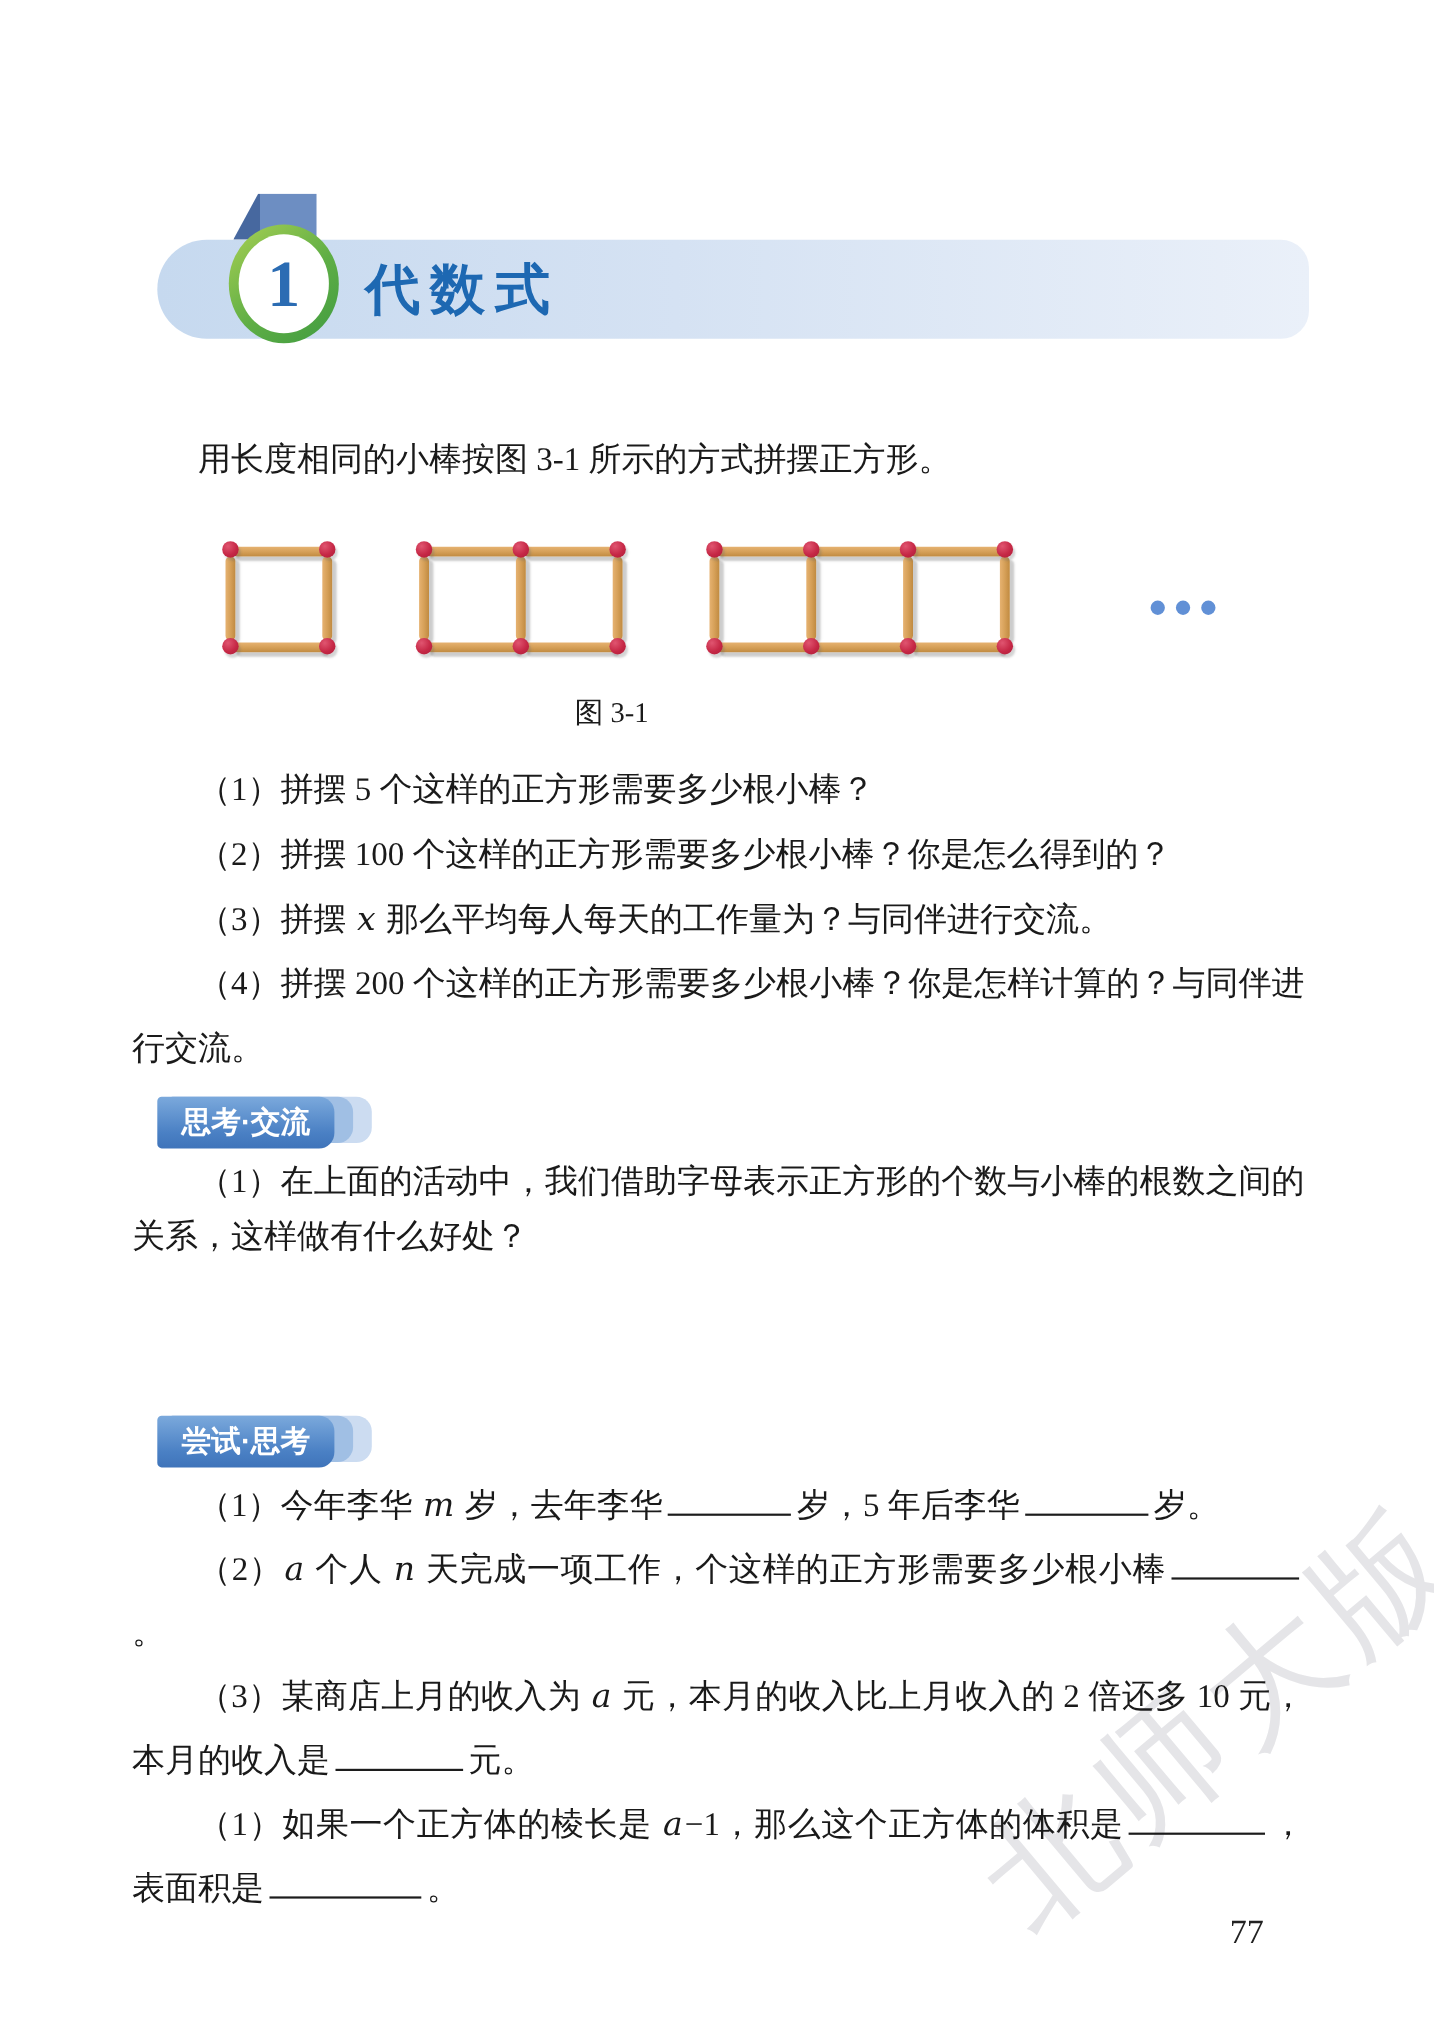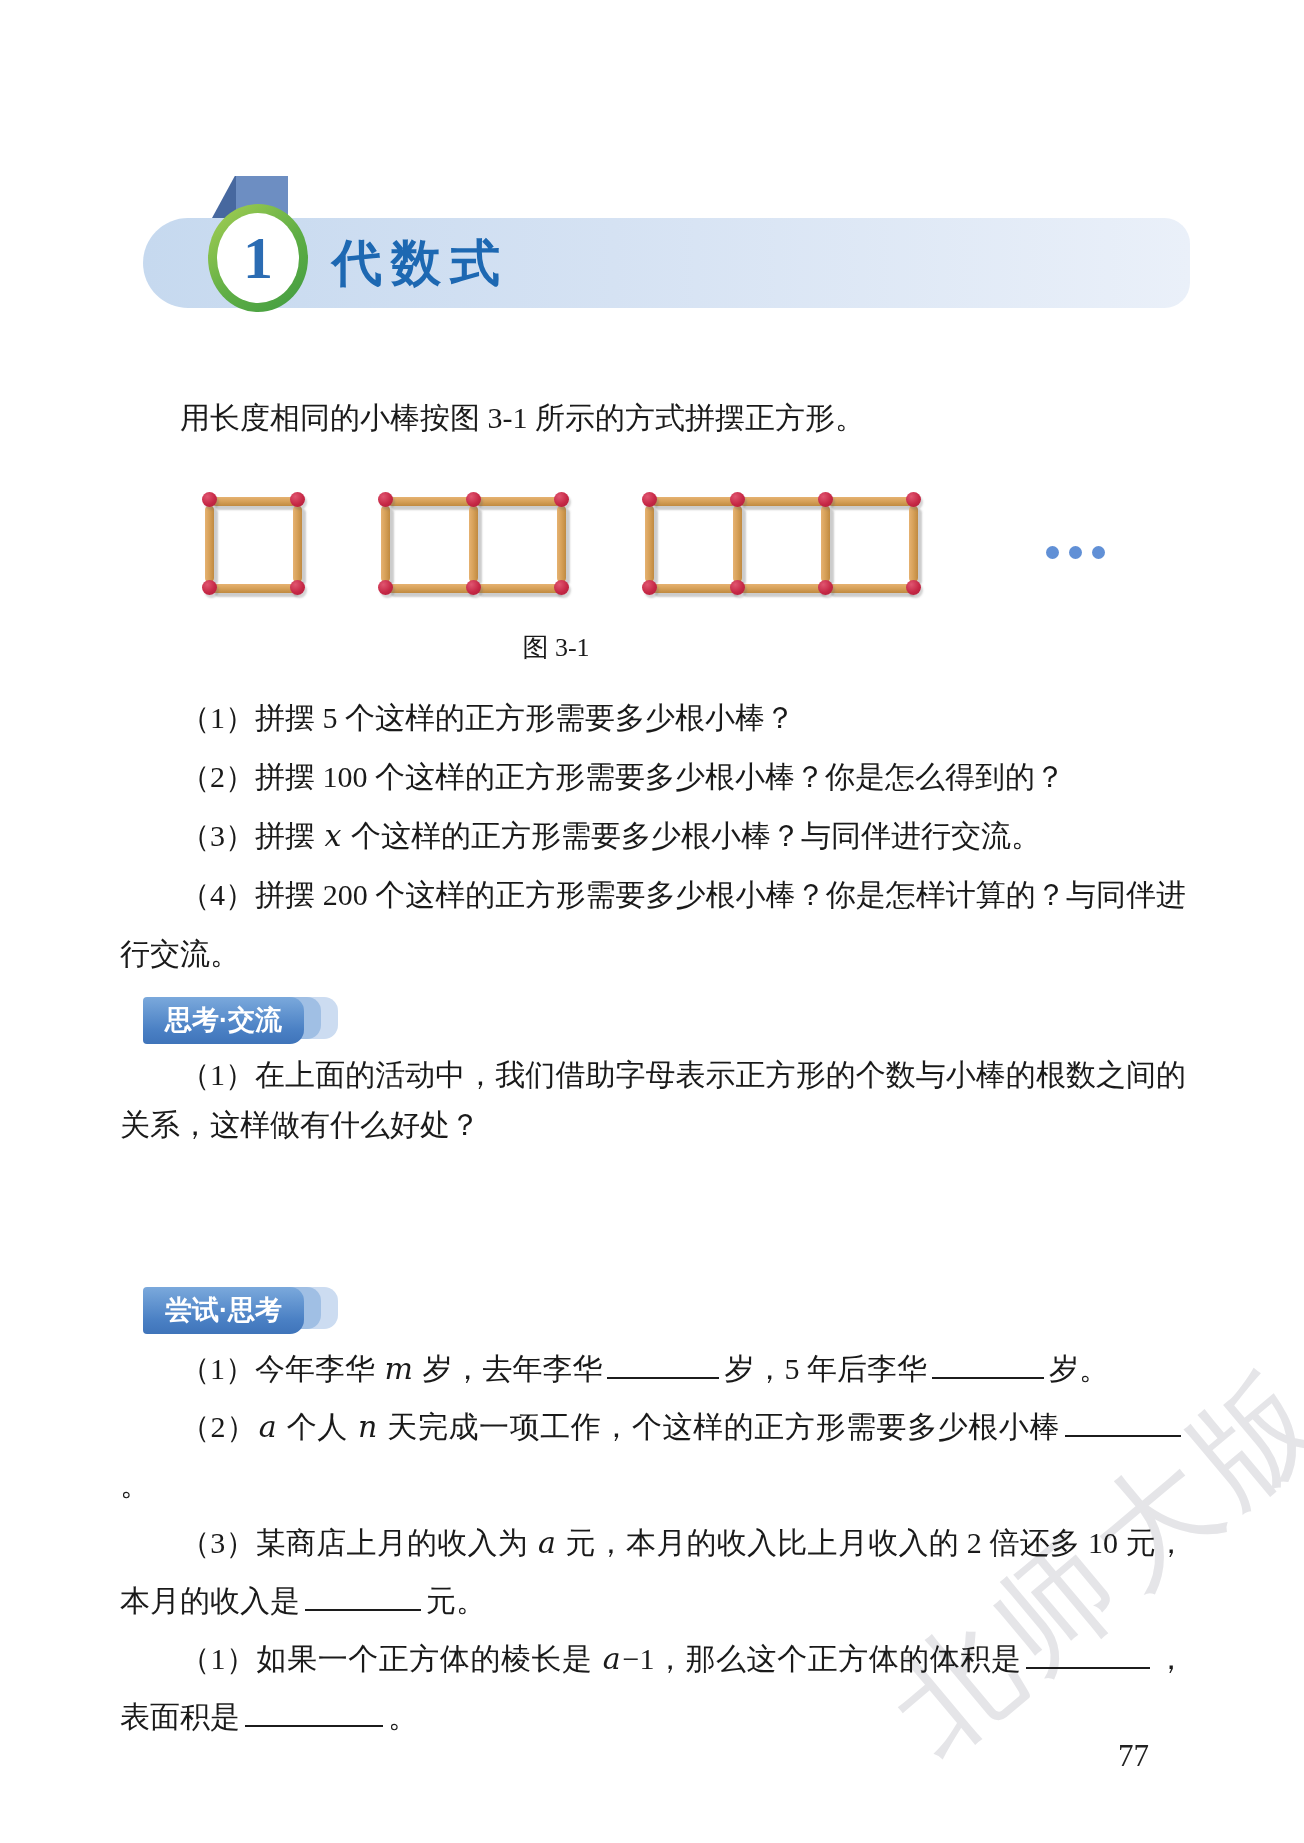--- a/index.html
+++ b/index.html
@@ -175,21 +175,21 @@
     <div class="dots">
         <i></i>
         <i></i>
         <i></i>
       </div>
     <div class="fig-caption">图 3-1</div>
 
     <div class="para-block q-block">
         <p class="para"><span>（1）拼摆 5 个这样的正方形需要多少根小棒？</span></p>
         <p class="para"><span>（2）拼摆 100 个这样的正方形需要多少根小棒？你是怎么得到的？</span></p>
-        <p class="para"><span>（3）拼摆 </span><span class="var">x</span><span> 个这样的正方形需要多少根小棒？与同伴进行交流。</span></p>
+        <p class="para"><span>（3）拼摆 </span><span class="var">x</span><span> 那么平均每人每天的工作量为？与同伴进行交流。</span></p>
         <p class="para"><span>（4）拼摆 200 个这样的正方形需要多少根小棒？你是怎样计算的？与同伴进行交流。</span></p>
       </div>
 
     <div class="badge-wrap badge-think">
       <div class="echo e2"></div>
       <div class="echo e1"></div>
       <span class="badge">思考·交流</span>
     </div>
     <div class="para-block think-block">
         <p class="para"><span>（1）在上面的活动中，我们借助字母表示正方形的个数与小棒的根数之间的关系，这样做有什么好处？</span></p>

